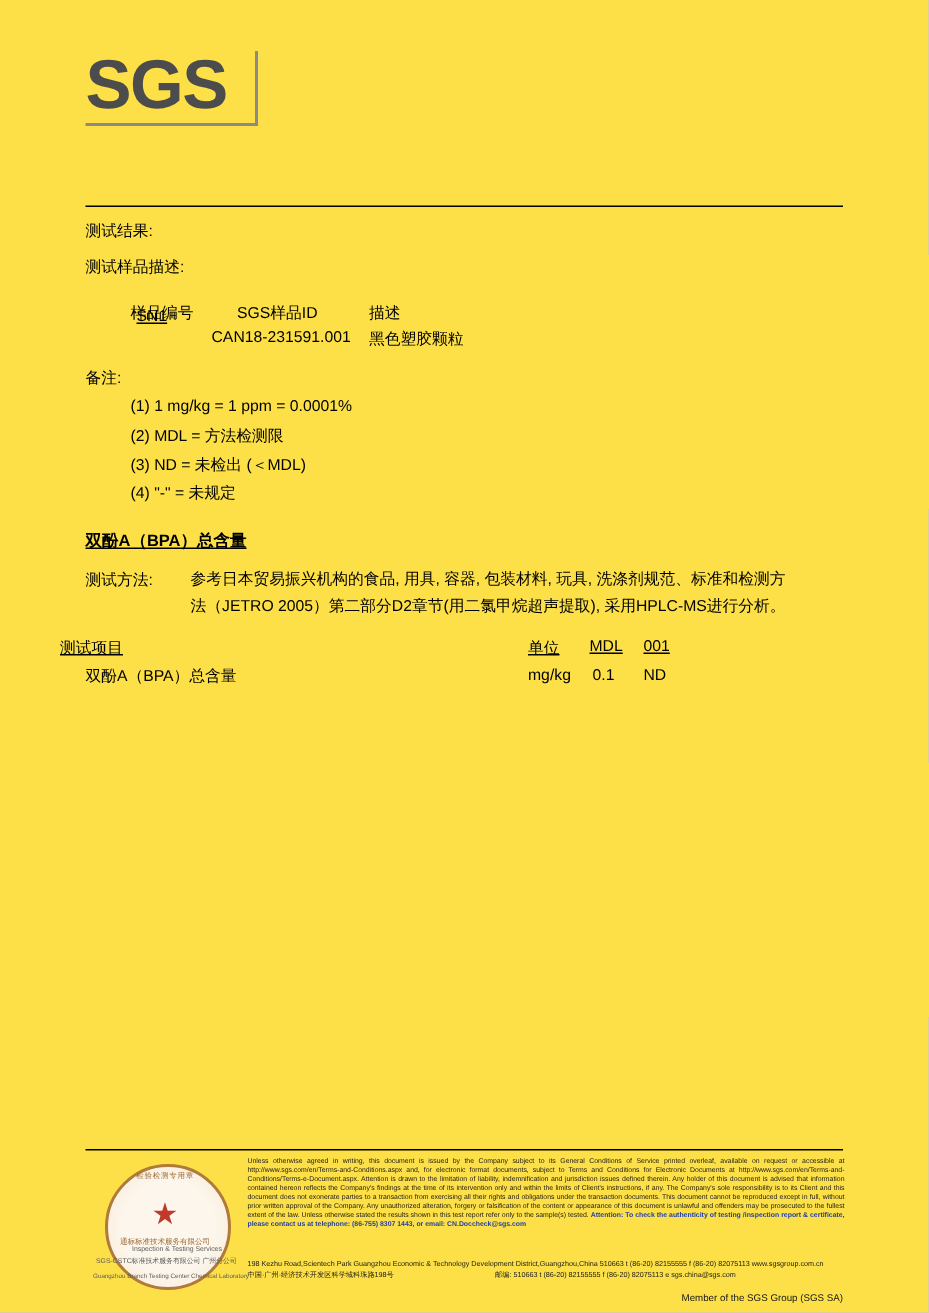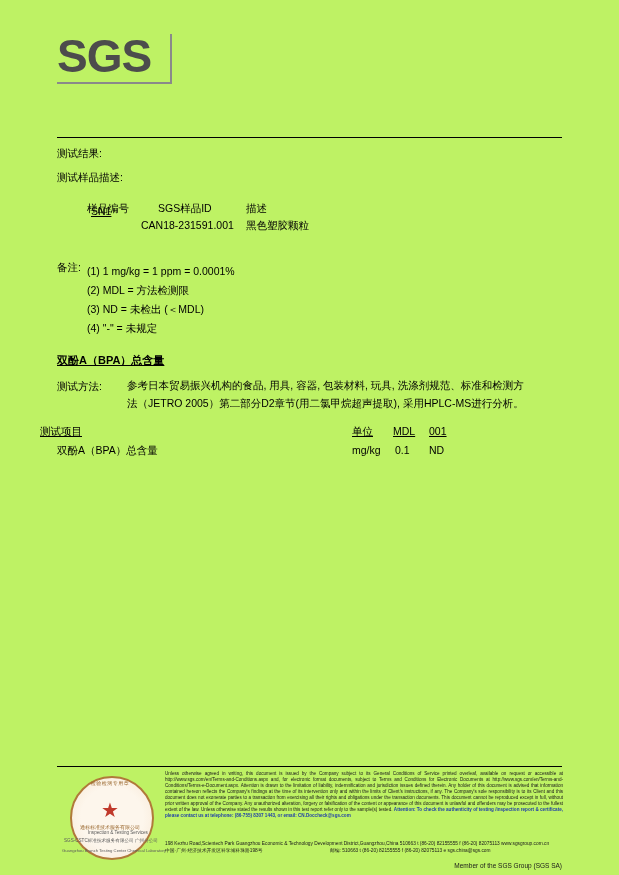--- a/index.html
+++ b/index.html
@@ -7,21 +7,21 @@
     padding: 0;
     background: #c8c8c8;
   }
   body {
     font-family: "Liberation Sans", sans-serif;
   }
   .page {
     position: relative;
     width: 619px;
     height: 875px;
-    background: #bef264;
+    background: #fde047;
     overflow: hidden;
   }
   
   .sgs-logo {
     position: absolute;
     left: 57px;
     top: 32px;
     width: 115px;
     height: 52px;
   }
@@ -209,21 +209,21 @@
   <div class="t" style="left:57px; top:171px;">测试样品描述:</div>
 
   <div class="t" style="left:87px; top:202px;">样品编号</div>
   <div class="t" style="left:158px; top:202px;">SGS样品ID</div>
   <div class="t" style="left:246px; top:202px;">描述</div>
 
   <div class="t" style="left:91px; top:205px;text-decoration:underline;">SN1</div>
   <div class="t" style="left:141px; top:219px;">CAN18-231591.001</div>
   <div class="t" style="left:246px; top:219px;">黑色塑胶颗粒</div>
 
-  <div class="t" style="left:57px; top:245px;margin-top:16px;">备注:</div>
+  <div class="t" style="left:57px; top:245px;">备注:</div>
   <div class="t" style="left:87px; top:265px;">(1) 1 mg/kg = 1 ppm = 0.0001%</div>
   <div class="t" style="left:87px; top:284px;">(2) MDL = 方法检测限</div>
   <div class="t" style="left:87px; top:303px;">(3) ND = 未检出 (＜MDL)</div>
   <div class="t" style="left:87px; top:322px;">(4) "-" = 未规定</div>
 
   <div class="sec-title" style="left:57px; top:353px;">双酚A（BPA）总含量</div>
 
   <div class="t" style="left:57px; top:380px;">测试方法:</div>
   <div class="t" style="left:127px; top:379px;">参考日本贸易振兴机构的食品, 用具, 容器, 包装材料, 玩具, 洗涤剂规范、标准和检测方</div>
   <div class="t" style="left:127px; top:397px;">法（JETRO 2005）第二部分D2章节(用二氯甲烷超声提取), 采用HPLC-MS进行分析。</div>

